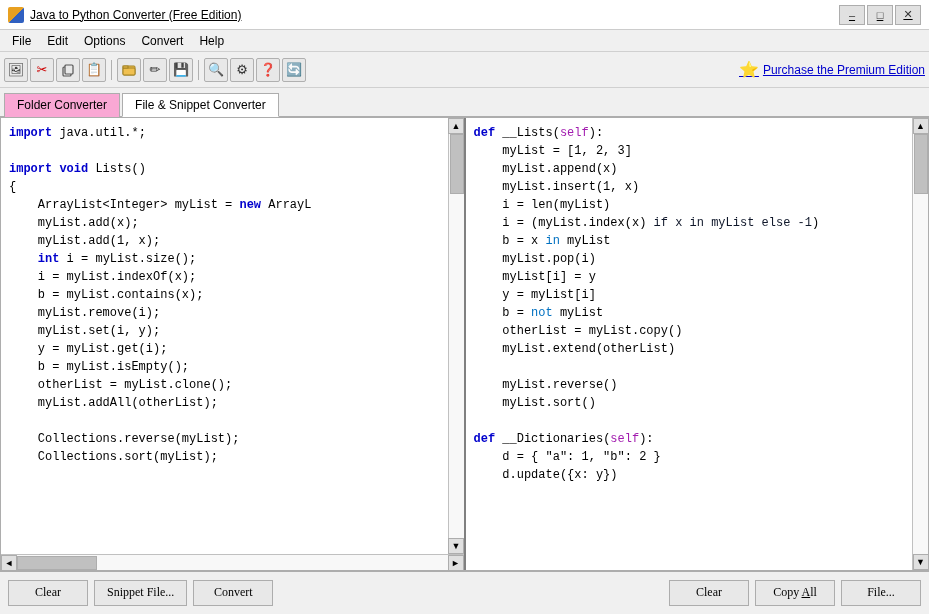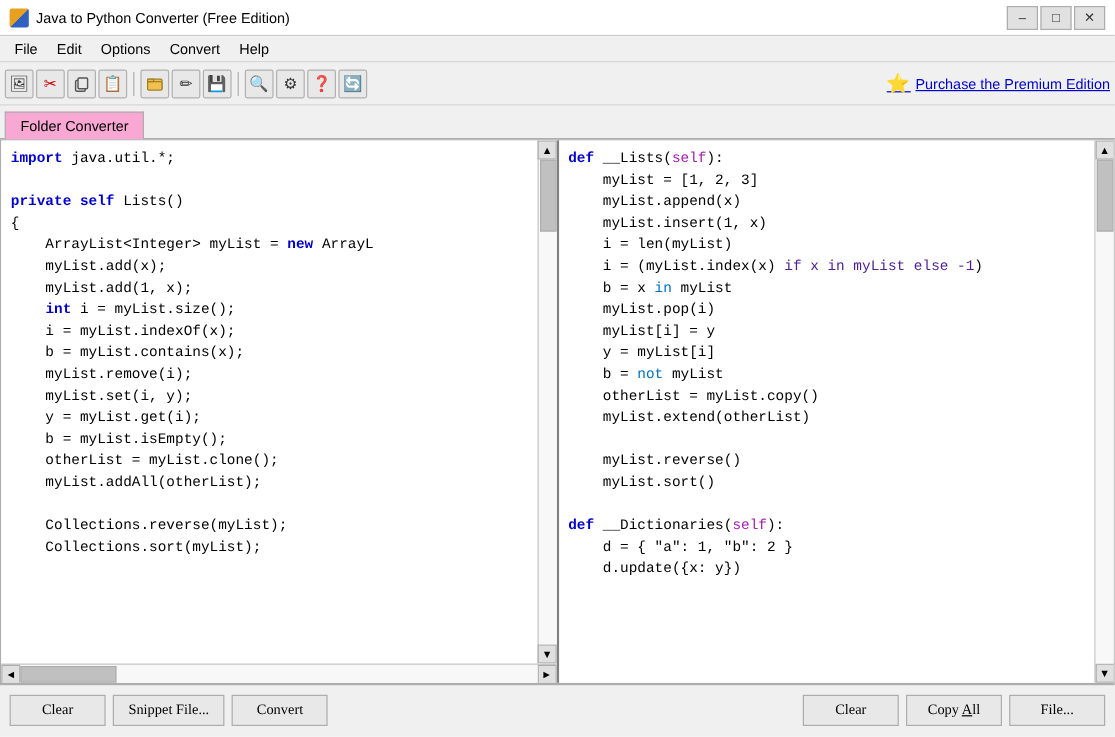--- a/index.html
+++ b/index.html
@@ -14,20 +14,21 @@
 
     
     #title-bar {
       background: #fff;
       height: 30px;
       display: flex;
       align-items: center;
       padding: 0 8px;
       border-bottom: 1px solid #ccc;
       user-select: none;
+      text-decoration: underline;
     }
     #title-bar .app-icon {
       width: 16px;
       height: 16px;
       margin-right: 6px;
       background: linear-gradient(135deg, #e8a020 50%, #3060c0 50%);
       border-radius: 2px;
     }
     #title-bar .title-text {
       flex: 1;
@@ -334,29 +335,32 @@
   <div class="premium-link">
     <span style="font-size:16px;">⭐</span>
     <span>Purchase the Premium Edition</span>
   </div>
 </div>
 
 <div id="tabs">
   <div class="tab">
     <span>Folder Converter</span>
   </div>
+  <div class="tab active">
+    <span>File &amp; Snippet Converter</span>
+  </div>
 </div>
 
 <div id="main-content">
 
   <div class="code-panel">
     <div class="panel-body">
       <div class="code-area" style="flex:1;"><span class="kw">import</span> java.util.*;
 
-<span class="kw">private self</span> Lists()
+<span class="kw">import void</span> Lists()
 {
     ArrayList&lt;Integer&gt; myList = <span class="kw">new</span> ArrayL
     myList.add(x);
     myList.add(1, x);
     <span class="kw">int</span> i = myList.size();
     i = myList.indexOf(x);
     b = myList.contains(x);
     myList.remove(i);
     myList.set(i, y);
     y = myList.get(i);
@@ -383,21 +387,21 @@
     </div>
   </div>
 
   <div class="code-panel">
     <div class="panel-body">
       <div class="code-area" style="flex:1;"><span class="kw" style="color:#0000cc;font-weight:bold;">def</span> __Lists(<span class="py-kw">self</span>):
     myList = [1, 2, 3]
     myList.append(x)
     myList.insert(1, x)
     i = len(myList)
-    i = (myList.index(x) <span style="color:#4c1d95;">if x in myList else -1</span>)
+    i = (myList.index(x) <span style="color:#0f172a;">if x in myList else -1</span>)
     b = x <span style="color:#0070c0;">in</span> myList
     myList.pop(i)
     myList[i] = y
     y = myList[i]
     b = <span style="color:#0070c0;">not</span> myList
     otherList = myList.copy()
     myList.extend(otherList)
 
     myList.reverse()
     myList.sort()

